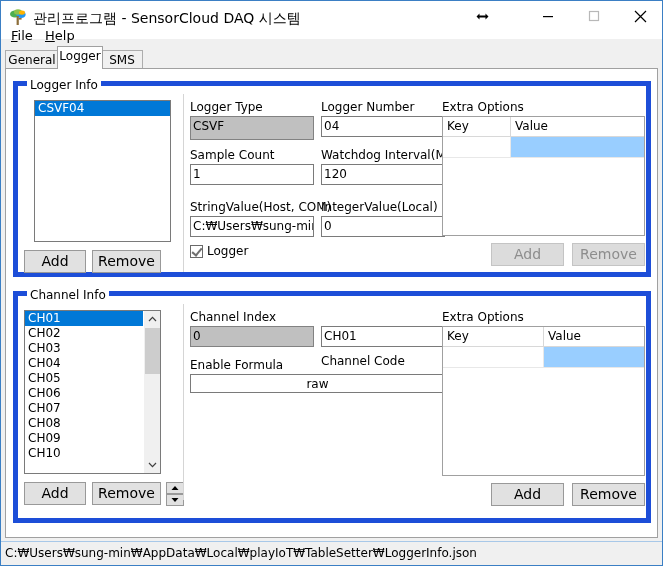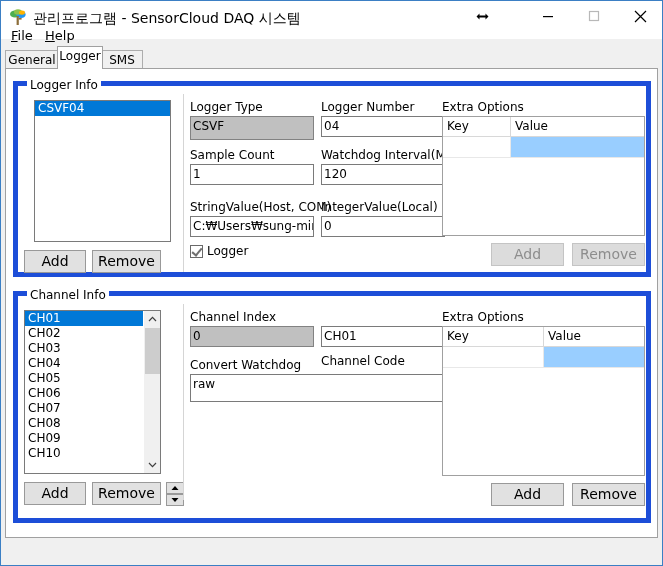--- a/index.html
+++ b/index.html
@@ -493,34 +493,37 @@
       </div>
 
       <div class="vsep" style="left:165px; top:8px; height:196px;"></div>
 
       <div class="field-label" style="left:172px; top:14px;">Channel Index</div>
       <div class="textbox disabled" style="left:172px; top:30px; width:124px; height:21px;">0</div>
 
       <div class="field-label" style="left:303px; top:14px;margin-top:44px;">Channel Code</div>
       <div class="textbox" style="left:303px; top:30px; width:124px; height:21px;">CH01</div>
 
-      <div class="field-label" style="left:172px; top:62px;">Convert Watchdog</div>
-      <div class="textbox" style="left:172px; top:78px; width:255px; height:28px;">raw</div>
+      <div class="field-label" style="left:172px; top:62px;">Enable Formula</div>
+      <div class="textbox" style="left:172px; top:78px; width:255px; height:19px;text-align:center;">raw</div>
 
       <div class="field-label" style="left:424px; top:14px;">Extra Options</div>
       <div class="grid" style="left:424px; top:30px; width:203px; height:150px;">
         <div class="grid-header">
           <div class="hcell" style="width:101px;">Key</div>
           <div class="hcell" style="width:100px; border-right:none;">Value</div>
         </div>
         <div class="grid-row">
           <div class="cell" style="width:101px;"></div>
           <div class="cell sel" style="width:100px; border-right:none;"></div>
         </div>
       </div>
       <div class="button" style="left:473px; top:187px; width:73px; height:23px;">Add</div>
       <div class="button" style="left:554px; top:187px; width:73px; height:23px;">Remove</div>
     </div>
 
   </div>
 
+  <div id="statusbar">
+    <div id="statusbar-text">C:₩Users₩sung-min₩AppData₩Local₩playIoT₩TableSetter₩LoggerInfo.json</div>
+  </div>
 
 </div>
 
 </body></html>

